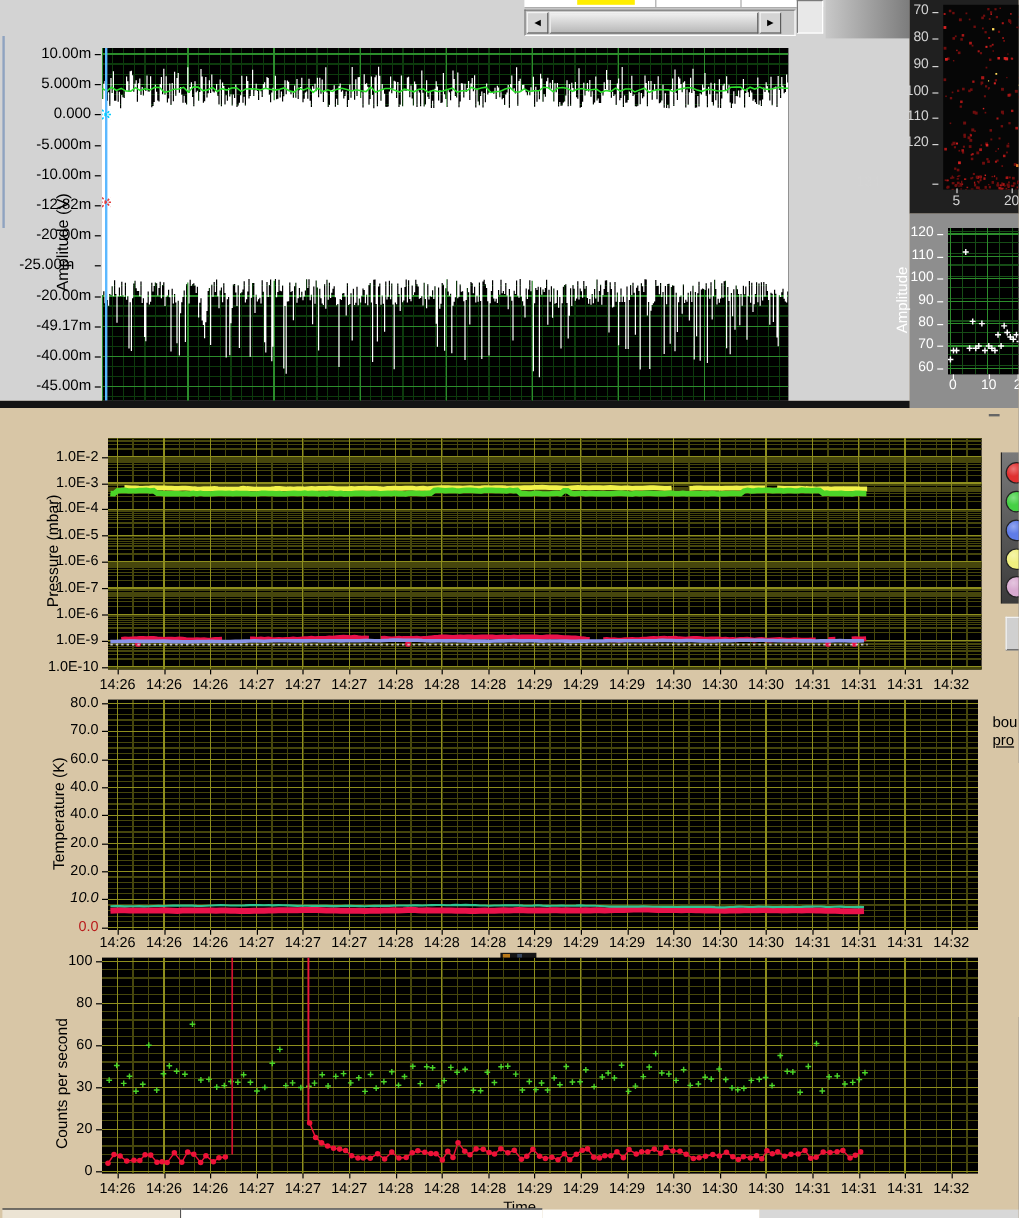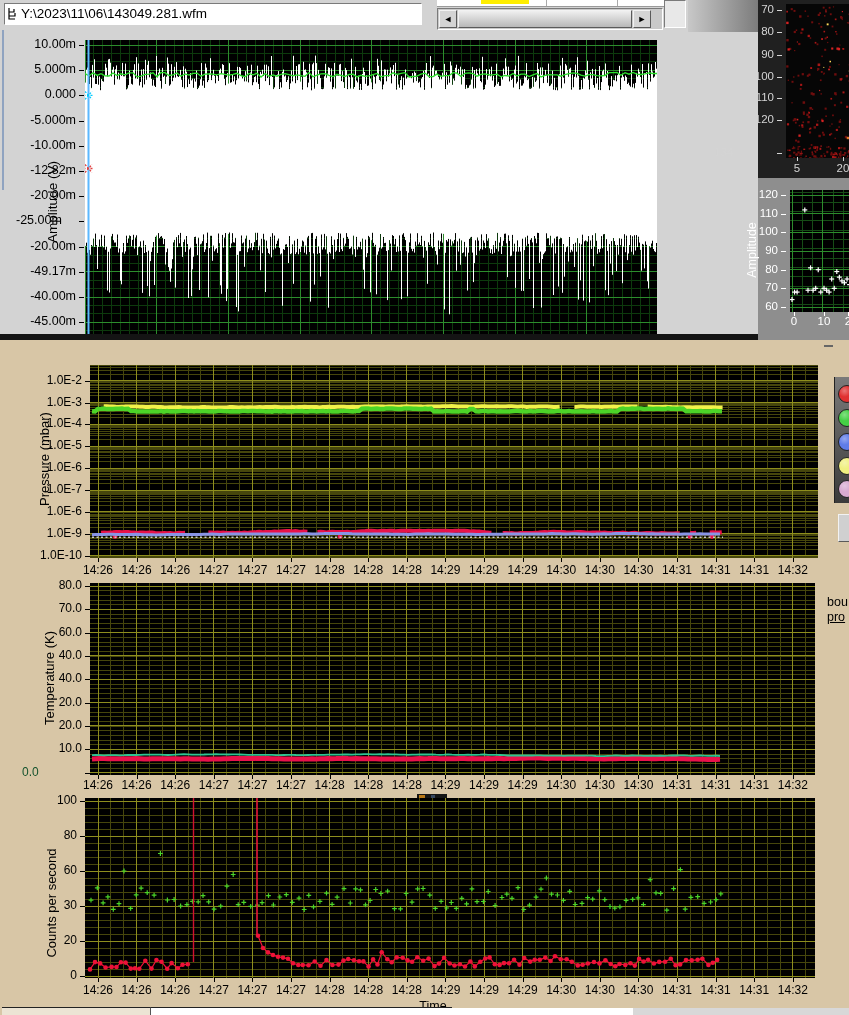--- a/index.html
+++ b/index.html
@@ -18,28 +18,20 @@
   svg{display:block;}
 </style>
 </head>
 <body>
 
 <div id="root">
 
   <div class="abs" style="left:0;top:0;width:758px;height:334px;background:#d3d3d3;"></div>
   <div class="abs" style="left:2px;top:30px;width:2px;height:160px;background:#8fa3c0;"></div>
 
-  <div class="abs sunken" style="left:4px;top:3px;width:416px;height:20px;background:#ffffff;">
-    <span class="abs" style="left:2px;top:2px;width:10px;height:16px;">
-      <svg width="10" height="16" viewBox="0 0 10 16">
-        <path d="M2 2 v11 h6 M2 6 h5 v-3 M2 10 h6 v-3" stroke="#000" stroke-width="1.2" fill="none"></path>
-      </svg>
-    </span>
-    <span class="abs" style="left:16px;top:2px;font-size:13.5px;color:#000;white-space:nowrap;">Y:\2023\11\06\143049.281.wfm</span>
-  </div>
 
   <div class="abs" style="left:437px;top:0;width:249px;height:6px;background:#ffffff;border-bottom:1px solid #9a9a9a;"></div>
   <div class="abs" style="left:481px;top:0;width:48px;height:4px;background:#ffee00;"></div>
   <div class="abs" style="left:546px;top:0;width:1px;height:6px;background:#aaaaaa;"></div>
   <div class="abs" style="left:617px;top:0;width:1px;height:6px;background:#aaaaaa;"></div>
 
   <div class="abs sunken" style="left:437px;top:8px;width:224px;height:20px;background:#c9c9c9;">
     <div class="abs raised" style="left:1px;top:1px;width:16px;height:16px;background:#d4d4d4;font-size:9px;text-align:center;line-height:16px;color:#000;">◄</div>
     <div class="abs raised" style="left:20px;top:1px;width:172px;height:16px;background:linear-gradient(180deg,#f0f0f0,#b8b8b8);"></div>
     <div class="abs raised" style="left:195px;top:1px;width:16px;height:16px;background:#d4d4d4;font-size:9px;text-align:center;line-height:16px;color:#000;">►</div>
@@ -1149,23 +1141,23 @@
     <div class="tick" style="left: 22px; top: 625.66px; width: 60px; text-align: right; color: rgb(0, 0, 0); font-size: 12px;">60.0</div>
     <div class="tick" style="left: 85px; top: 632.66px; width: 5px; height: 1px; background: rgb(0, 0, 0); padding: 0px;"></div>
     <div class="tick" style="left: 22px; top: 648.99px; width: 60px; text-align: right; color: rgb(0, 0, 0); font-size: 12px;">40.0</div>
     <div class="tick" style="left: 85px; top: 655.99px; width: 5px; height: 1px; background: rgb(0, 0, 0); padding: 0px;"></div>
     <div class="tick" style="left: 22px; top: 672.32px; width: 60px; text-align: right; color: rgb(0, 0, 0); font-size: 12px;">40.0</div>
     <div class="tick" style="left: 85px; top: 679.32px; width: 5px; height: 1px; background: rgb(0, 0, 0); padding: 0px;"></div>
     <div class="tick" style="left: 22px; top: 695.65px; width: 60px; text-align: right; color: rgb(0, 0, 0); font-size: 12px;">20.0</div>
     <div class="tick" style="left: 85px; top: 702.65px; width: 5px; height: 1px; background: rgb(0, 0, 0); padding: 0px;"></div>
     <div class="tick" style="left: 22px; top: 718.98px; width: 60px; text-align: right; color: rgb(0, 0, 0); font-size: 12px;">20.0</div>
     <div class="tick" style="left: 85px; top: 725.98px; width: 5px; height: 1px; background: rgb(0, 0, 0); padding: 0px;"></div>
-    <div class="tick" style="left: 22px; top: 742.31px; width: 60px; text-align: right; color: rgb(0, 0, 0); font-size: 12px;">10.0</div>
+    <div class="tick" style="left: 22px; top: 742.31px; width: 60px; text-align: right; color: rgb(0, 0, 0); font-size: 12px; font-style: italic;">10.0</div>
     <div class="tick" style="left: 85px; top: 749.31px; width: 5px; height: 1px; background: rgb(0, 0, 0); padding: 0px;"></div>
-    <div class="tick" style="left: 22px; top: 765.64px; width: 60px; color: #14532d; font-size: 12px;">0.0</div>
+    <div class="tick" style="left: 22px; top: 765.64px; width: 60px; text-align: right; color: #b91c1c; font-size: 12px;">0.0</div>
     <div class="tick" style="left: 85px; top: 772.64px; width: 5px; height: 1px; background: rgb(0, 0, 0); padding: 0px;"></div>
     <div class="tick" style="left: 17px; top: 794px; width: 60px; text-align: right; color: rgb(0, 0, 0); font-size: 12px;">100</div>
     <div class="tick" style="left: 80px; top: 801px; width: 5px; height: 1px; background: rgb(0, 0, 0); padding: 0px;"></div>
     <div class="tick" style="left: 17px; top: 829px; width: 60px; text-align: right; color: rgb(0, 0, 0); font-size: 12px;">80</div>
     <div class="tick" style="left: 80px; top: 836px; width: 5px; height: 1px; background: rgb(0, 0, 0); padding: 0px;"></div>
     <div class="tick" style="left: 17px; top: 864px; width: 60px; text-align: right; color: rgb(0, 0, 0); font-size: 12px;">60</div>
     <div class="tick" style="left: 80px; top: 871px; width: 5px; height: 1px; background: rgb(0, 0, 0); padding: 0px;"></div>
     <div class="tick" style="left: 17px; top: 899px; width: 60px; text-align: right; color: rgb(0, 0, 0); font-size: 12px;">30</div>
     <div class="tick" style="left: 80px; top: 906px; width: 5px; height: 1px; background: rgb(0, 0, 0); padding: 0px;"></div>
     <div class="tick" style="left: 17px; top: 934px; width: 60px; text-align: right; color: rgb(0, 0, 0); font-size: 12px;">20</div>

